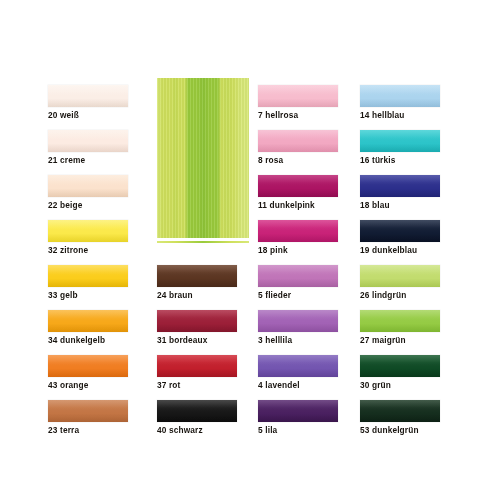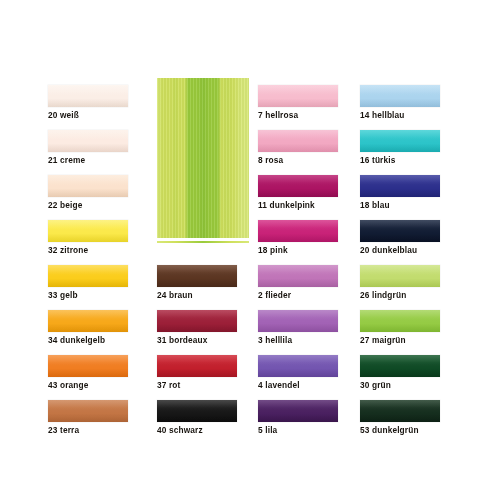--- a/index.html
+++ b/index.html
@@ -197,21 +197,21 @@
     <div class="swatch-cell" style="left: 258px; top: 220px;">
       <div class="swatch-chip" style="background: linear-gradient(rgb(214, 52, 136) 0%, rgb(201, 34, 120) 45%, rgb(201, 34, 120) 62%, rgb(186, 23, 108) 100%);">
         <div class="sheen" style="background: linear-gradient(rgba(255, 255, 255, 0.16) 0%, rgba(255, 255, 255, 0.03) 35%, rgba(0, 0, 0, 0) 60%, rgba(0, 0, 0, 0.06) 100%);"></div>
       </div>
       <div class="swatch-label">18 pink</div>
     </div>
     <div class="swatch-cell" style="left: 258px; top: 265px;">
       <div class="swatch-chip" style="background: linear-gradient(rgb(201, 132, 194) 0%, rgb(192, 116, 184) 45%, rgb(192, 116, 184) 62%, rgb(178, 102, 171) 100%);">
         <div class="sheen" style="background: linear-gradient(rgba(255, 255, 255, 0.16) 0%, rgba(255, 255, 255, 0.03) 35%, rgba(0, 0, 0, 0) 60%, rgba(0, 0, 0, 0.06) 100%);"></div>
       </div>
-      <div class="swatch-label">2 flieder</div>
+      <div class="swatch-label">5 flieder</div>
     </div>
     <div class="swatch-cell" style="left: 258px; top: 310px;">
       <div class="swatch-chip" style="background: linear-gradient(rgb(173, 114, 190) 0%, rgb(162, 98, 181) 45%, rgb(162, 98, 181) 62%, rgb(149, 85, 169) 100%);">
         <div class="sheen" style="background: linear-gradient(rgba(255, 255, 255, 0.16) 0%, rgba(255, 255, 255, 0.03) 35%, rgba(0, 0, 0, 0) 60%, rgba(0, 0, 0, 0.06) 100%);"></div>
       </div>
       <div class="swatch-label">3 helllila</div>
     </div>
     <div class="swatch-cell" style="left: 258px; top: 355px;">
       <div class="swatch-chip" style="background: linear-gradient(rgb(128, 99, 187) 0%, rgb(115, 85, 176) 45%, rgb(115, 85, 176) 62%, rgb(103, 72, 162) 100%);">
         <div class="sheen" style="background: linear-gradient(rgba(255, 255, 255, 0.16) 0%, rgba(255, 255, 255, 0.03) 35%, rgba(0, 0, 0, 0) 60%, rgba(0, 0, 0, 0.06) 100%);"></div>
@@ -239,21 +239,21 @@
     <div class="swatch-cell" style="left: 360px; top: 175px;">
       <div class="swatch-chip" style="background: linear-gradient(rgb(57, 61, 156) 0%, rgb(44, 47, 140) 45%, rgb(44, 47, 140) 62%, rgb(34, 37, 124) 100%);">
         <div class="sheen" style="background: linear-gradient(rgba(255, 255, 255, 0.16) 0%, rgba(255, 255, 255, 0.03) 35%, rgba(0, 0, 0, 0) 60%, rgba(0, 0, 0, 0.06) 100%);"></div>
       </div>
       <div class="swatch-label">18 blau</div>
     </div>
     <div class="swatch-cell" style="left: 360px; top: 220px;">
       <div class="swatch-chip" style="background: linear-gradient(rgb(29, 42, 67) 0%, rgb(17, 28, 51) 45%, rgb(17, 28, 51) 62%, rgb(10, 18, 38) 100%);">
         <div class="sheen" style="background: linear-gradient(rgba(255, 255, 255, 0.16) 0%, rgba(255, 255, 255, 0.03) 35%, rgba(0, 0, 0, 0) 60%, rgba(0, 0, 0, 0.06) 100%);"></div>
       </div>
-      <div class="swatch-label">20 dunkelblau</div>
+      <div class="swatch-label">19 dunkelblau</div>
     </div>
     <div class="swatch-cell" style="left: 360px; top: 265px;">
       <div class="swatch-chip" style="background: linear-gradient(rgb(205, 228, 132) 0%, rgb(194, 220, 110) 45%, rgb(194, 220, 110) 62%, rgb(181, 212, 88) 100%);">
         <div class="sheen" style="background: linear-gradient(rgba(255, 255, 255, 0.16) 0%, rgba(255, 255, 255, 0.03) 35%, rgba(0, 0, 0, 0) 60%, rgba(0, 0, 0, 0.06) 100%);"></div>
       </div>
       <div class="swatch-label">26 lindgrün</div>
     </div>
     <div class="swatch-cell" style="left: 360px; top: 310px;">
       <div class="swatch-chip" style="background: linear-gradient(rgb(164, 212, 90) 0%, rgb(149, 203, 68) 45%, rgb(149, 203, 68) 62%, rgb(134, 193, 52) 100%);">
         <div class="sheen" style="background: linear-gradient(rgba(255, 255, 255, 0.16) 0%, rgba(255, 255, 255, 0.03) 35%, rgba(0, 0, 0, 0) 60%, rgba(0, 0, 0, 0.06) 100%);"></div>

